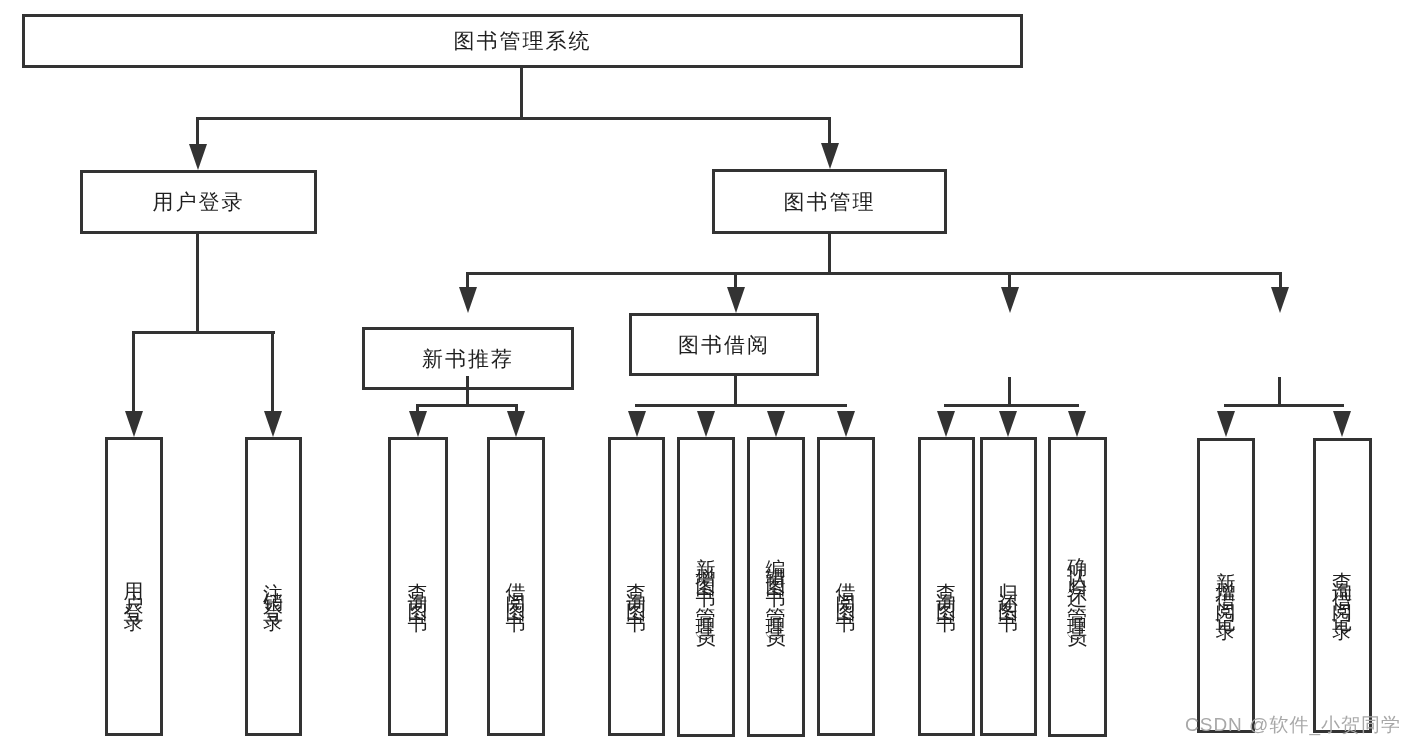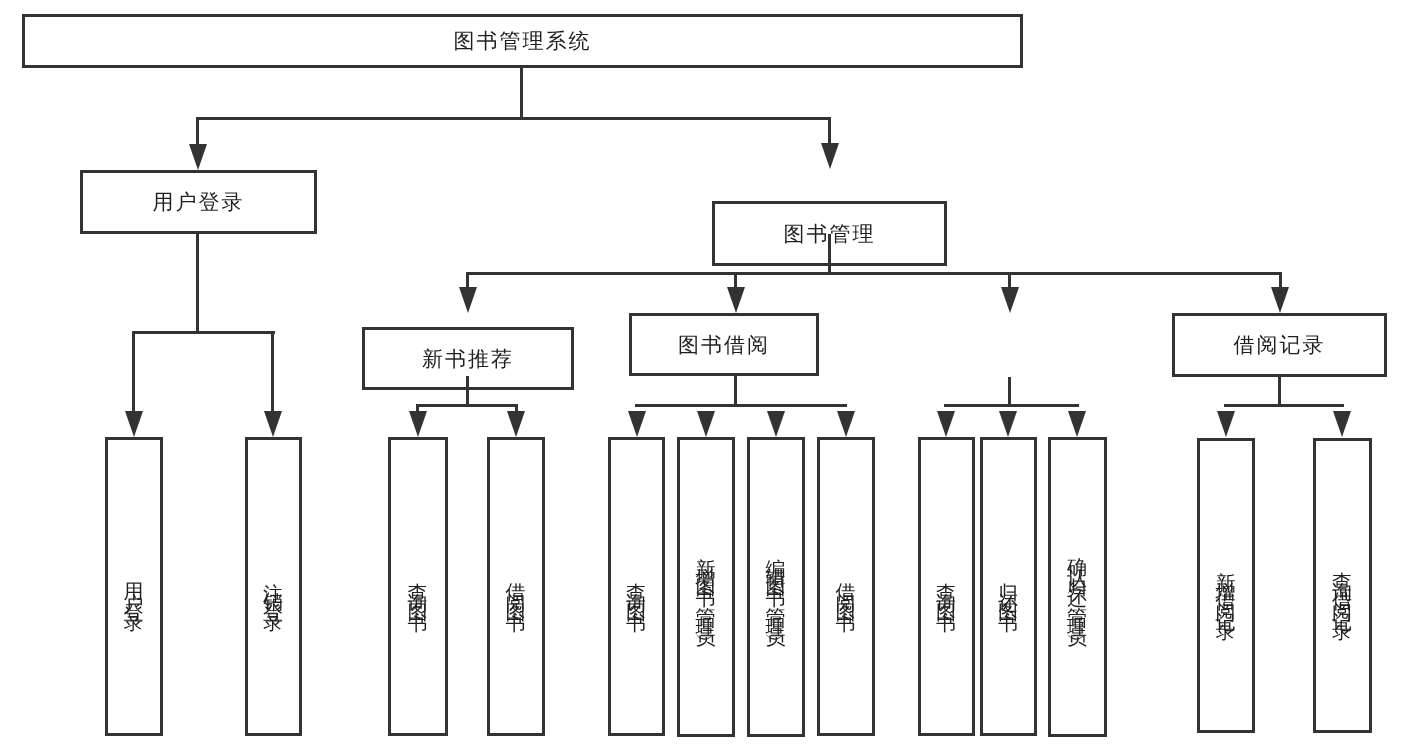--- a/index.html
+++ b/index.html
@@ -71,21 +71,21 @@
   <div class="box h" style="left:22px;top:14px;width:1001px;height:54px;">图书管理系统</div>
 
   <div class="ln" style="left:520px;top:68px;width:3px;height:50px;"></div>
   <div class="ln" style="left:196px;top:117px;width:635px;height:3px;"></div>
   <div class="ln" style="left:196px;top:117px;width:3px;height:30px;"></div>
   <div class="ln" style="left:828px;top:117px;width:3px;height:30px;"></div>
   <div class="arr" style="left:189px;top:144px;"></div>
   <div class="arr" style="left:821px;top:143px;"></div>
 
   <div class="box h" style="left:80px;top:170px;width:237px;height:64px;">用户登录</div>
-  <div class="box h" style="left:712px;top:169px;width:235px;height:65px;margin-top:32px;">图书管理</div>
+  <div class="box h" style="left:712px;top:169px;width:235px;height:65px;">图书管理</div>
 
   <div class="ln" style="left:196px;top:234px;width:3px;height:100px;"></div>
   <div class="ln" style="left:132px;top:331px;width:143px;height:3px;"></div>
   <div class="ln" style="left:132px;top:331px;width:3px;height:84px;"></div>
   <div class="ln" style="left:271px;top:331px;width:3px;height:84px;"></div>
   <div class="arr" style="left:125px;top:411px;"></div>
   <div class="arr" style="left:264px;top:411px;"></div>
 
   <div class="ln" style="left:828px;top:234px;width:3px;height:41px;"></div>
   <div class="ln" style="left:466px;top:272px;width:816px;height:3px;"></div>
@@ -93,21 +93,20 @@
   <div class="ln" style="left:734px;top:272px;width:3px;height:18px;"></div>
   <div class="ln" style="left:1008px;top:272px;width:3px;height:18px;"></div>
   <div class="ln" style="left:1279px;top:272px;width:3px;height:18px;"></div>
   <div class="arr" style="left:459px;top:287px;"></div>
   <div class="arr" style="left:727px;top:287px;"></div>
   <div class="arr" style="left:1001px;top:287px;"></div>
   <div class="arr" style="left:1271px;top:287px;"></div>
 
   <div class="box h" style="left:362px;top:313px;width:212px;height:63px;margin-top:14px;">新书推荐</div>
   <div class="box h" style="left:629px;top:313px;width:190px;height:63px;">图书借阅</div>
-  <div class="box h" style="left:1172px;top:313px;width:215px;height:64px;">借阅记录</div>
 
   <div class="ln" style="left:466px;top:376px;width:3px;height:31px;"></div>
   <div class="ln" style="left:416px;top:404px;width:102px;height:3px;"></div>
   <div class="ln" style="left:416px;top:404px;width:3px;height:10px;"></div>
   <div class="ln" style="left:515px;top:404px;width:3px;height:10px;"></div>
   <div class="arr" style="left:409px;top:411px;"></div>
   <div class="arr" style="left:507px;top:411px;"></div>
 
   <div class="ln" style="left:734px;top:376px;width:3px;height:31px;"></div>
   <div class="ln" style="left:635px;top:404px;width:212px;height:3px;"></div>
@@ -138,14 +137,15 @@
   <div class="box v" style="left:747px;top:437px;width:58px;height:300px;">编辑图书（管理员）</div>
   <div class="box v" style="left:817px;top:437px;width:58px;height:299px;">借阅图书</div>
 
   <div class="box v" style="left:918px;top:437px;width:57px;height:299px;">查询图书</div>
   <div class="box v" style="left:980px;top:437px;width:57px;height:299px;">归还图书</div>
   <div class="box v" style="left:1048px;top:437px;width:59px;height:300px;">确认归还（管理员）</div>
 
   <div class="box v" style="left:1197px;top:438px;width:58px;height:295px;">新增借阅记录</div>
   <div class="box v" style="left:1313px;top:438px;width:59px;height:295px;">查询借阅记录</div>
 
+  <div id="watermark">CSDN @软件_小贺同学</div>
 
 </div>
 
 </body></html>

